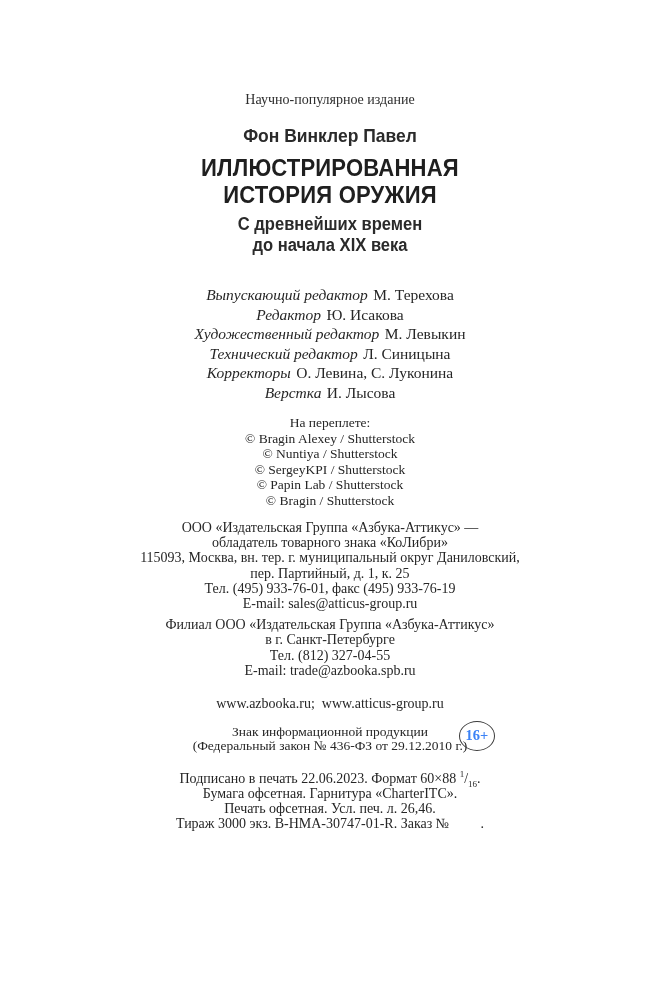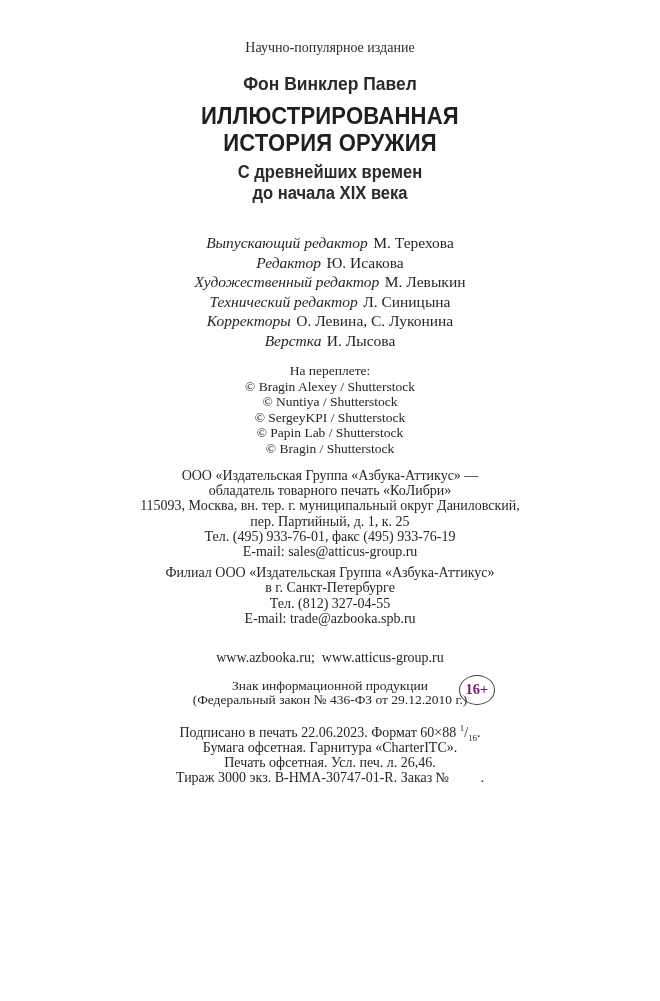--- a/index.html
+++ b/index.html
@@ -5,21 +5,21 @@
   * { margin: 0; padding: 0; box-sizing: border-box; }
   html, body {
     width: 660px; height: 1001px;
     background: #ffffff;
     color: #262626;
     font-family: "Liberation Serif", serif;
     overflow: hidden;
   }
   .page {
     width: 660px; height: 1001px;
-    padding-top: 40px;
+    padding-top: 92px;
     text-align: center;
   }
   
   .edition-type {
     font-size: 14px;
     line-height: 16px;
     color: #2d2d2d;
   }
   .sans-condensed {
     font-family: "Liberation Sans", sans-serif;
@@ -63,42 +63,42 @@
     line-height: 15.5px;
   }
   
   .pub-block {
     font-size: 14px;
     line-height: 15.2px;
   }
   .pub-main   { margin-top: 12px; }
   .pub-branch { margin-top: 6px; }
   .websites {
-    margin-top: 24px;
+    margin-top: 18px;
     font-size: 14px;
     line-height: 15px;
   }
   
   .info-sign {
     position: relative;
     margin-top: 14px;
     font-size: 13.5px;
     line-height: 13.5px;
   }
   .age-badge {
     position: absolute;
     left: 459px; top: -4px;
     width: 36px; height: 30px;
     border: 1.6px solid #3a3a3a;
     border-radius: 50%;
     font-size: 14.5px;
     line-height: 27px;
     font-weight: bold;
     text-align: center;
-    color: #701a75;
+    color: #3b82f6;
   }
   
   .imprint {
     margin-top: 19px;
     font-size: 14px;
     line-height: 15px;
   }
   sup.fr { font-size: 9px; vertical-align: super; line-height: 0; }
   sub.fr { font-size: 9px; vertical-align: sub; line-height: 0; }
 </style>
@@ -134,21 +134,21 @@
     <div>На переплете:</div>
     <div>© Bragin Alexey / Shutterstock</div>
     <div>© Nuntiya / Shutterstock</div>
     <div>© SergeyKPI / Shutterstock</div>
     <div>© Papin Lab / Shutterstock</div>
     <div>© Bragin / Shutterstock</div>
   </div>
 
   <div class="pub-block pub-main">
     <div>ООО «Издательская Группа «Азбука-Аттикус» —</div>
-    <div>обладатель товарного печать «КоЛибри»</div>
+    <div>обладатель товарного знака «КоЛибри»</div>
     <div>115093, Москва, вн. тер. г. муниципальный округ Даниловский,</div>
     <div>пер. Партийный, д. 1, к. 25</div>
     <div>Тел. (495) 933-76-01, факс (495) 933-76-19</div>
     <div>E-mail: sales@atticus-group.ru</div>
   </div>
 
   <div class="pub-block pub-branch">
     <div>Филиал ООО «Издательская Группа «Азбука-Аттикус»</div>
     <div>в г. Санкт-Петербурге</div>
     <div>Тел. (812) 327-04-55</div>

